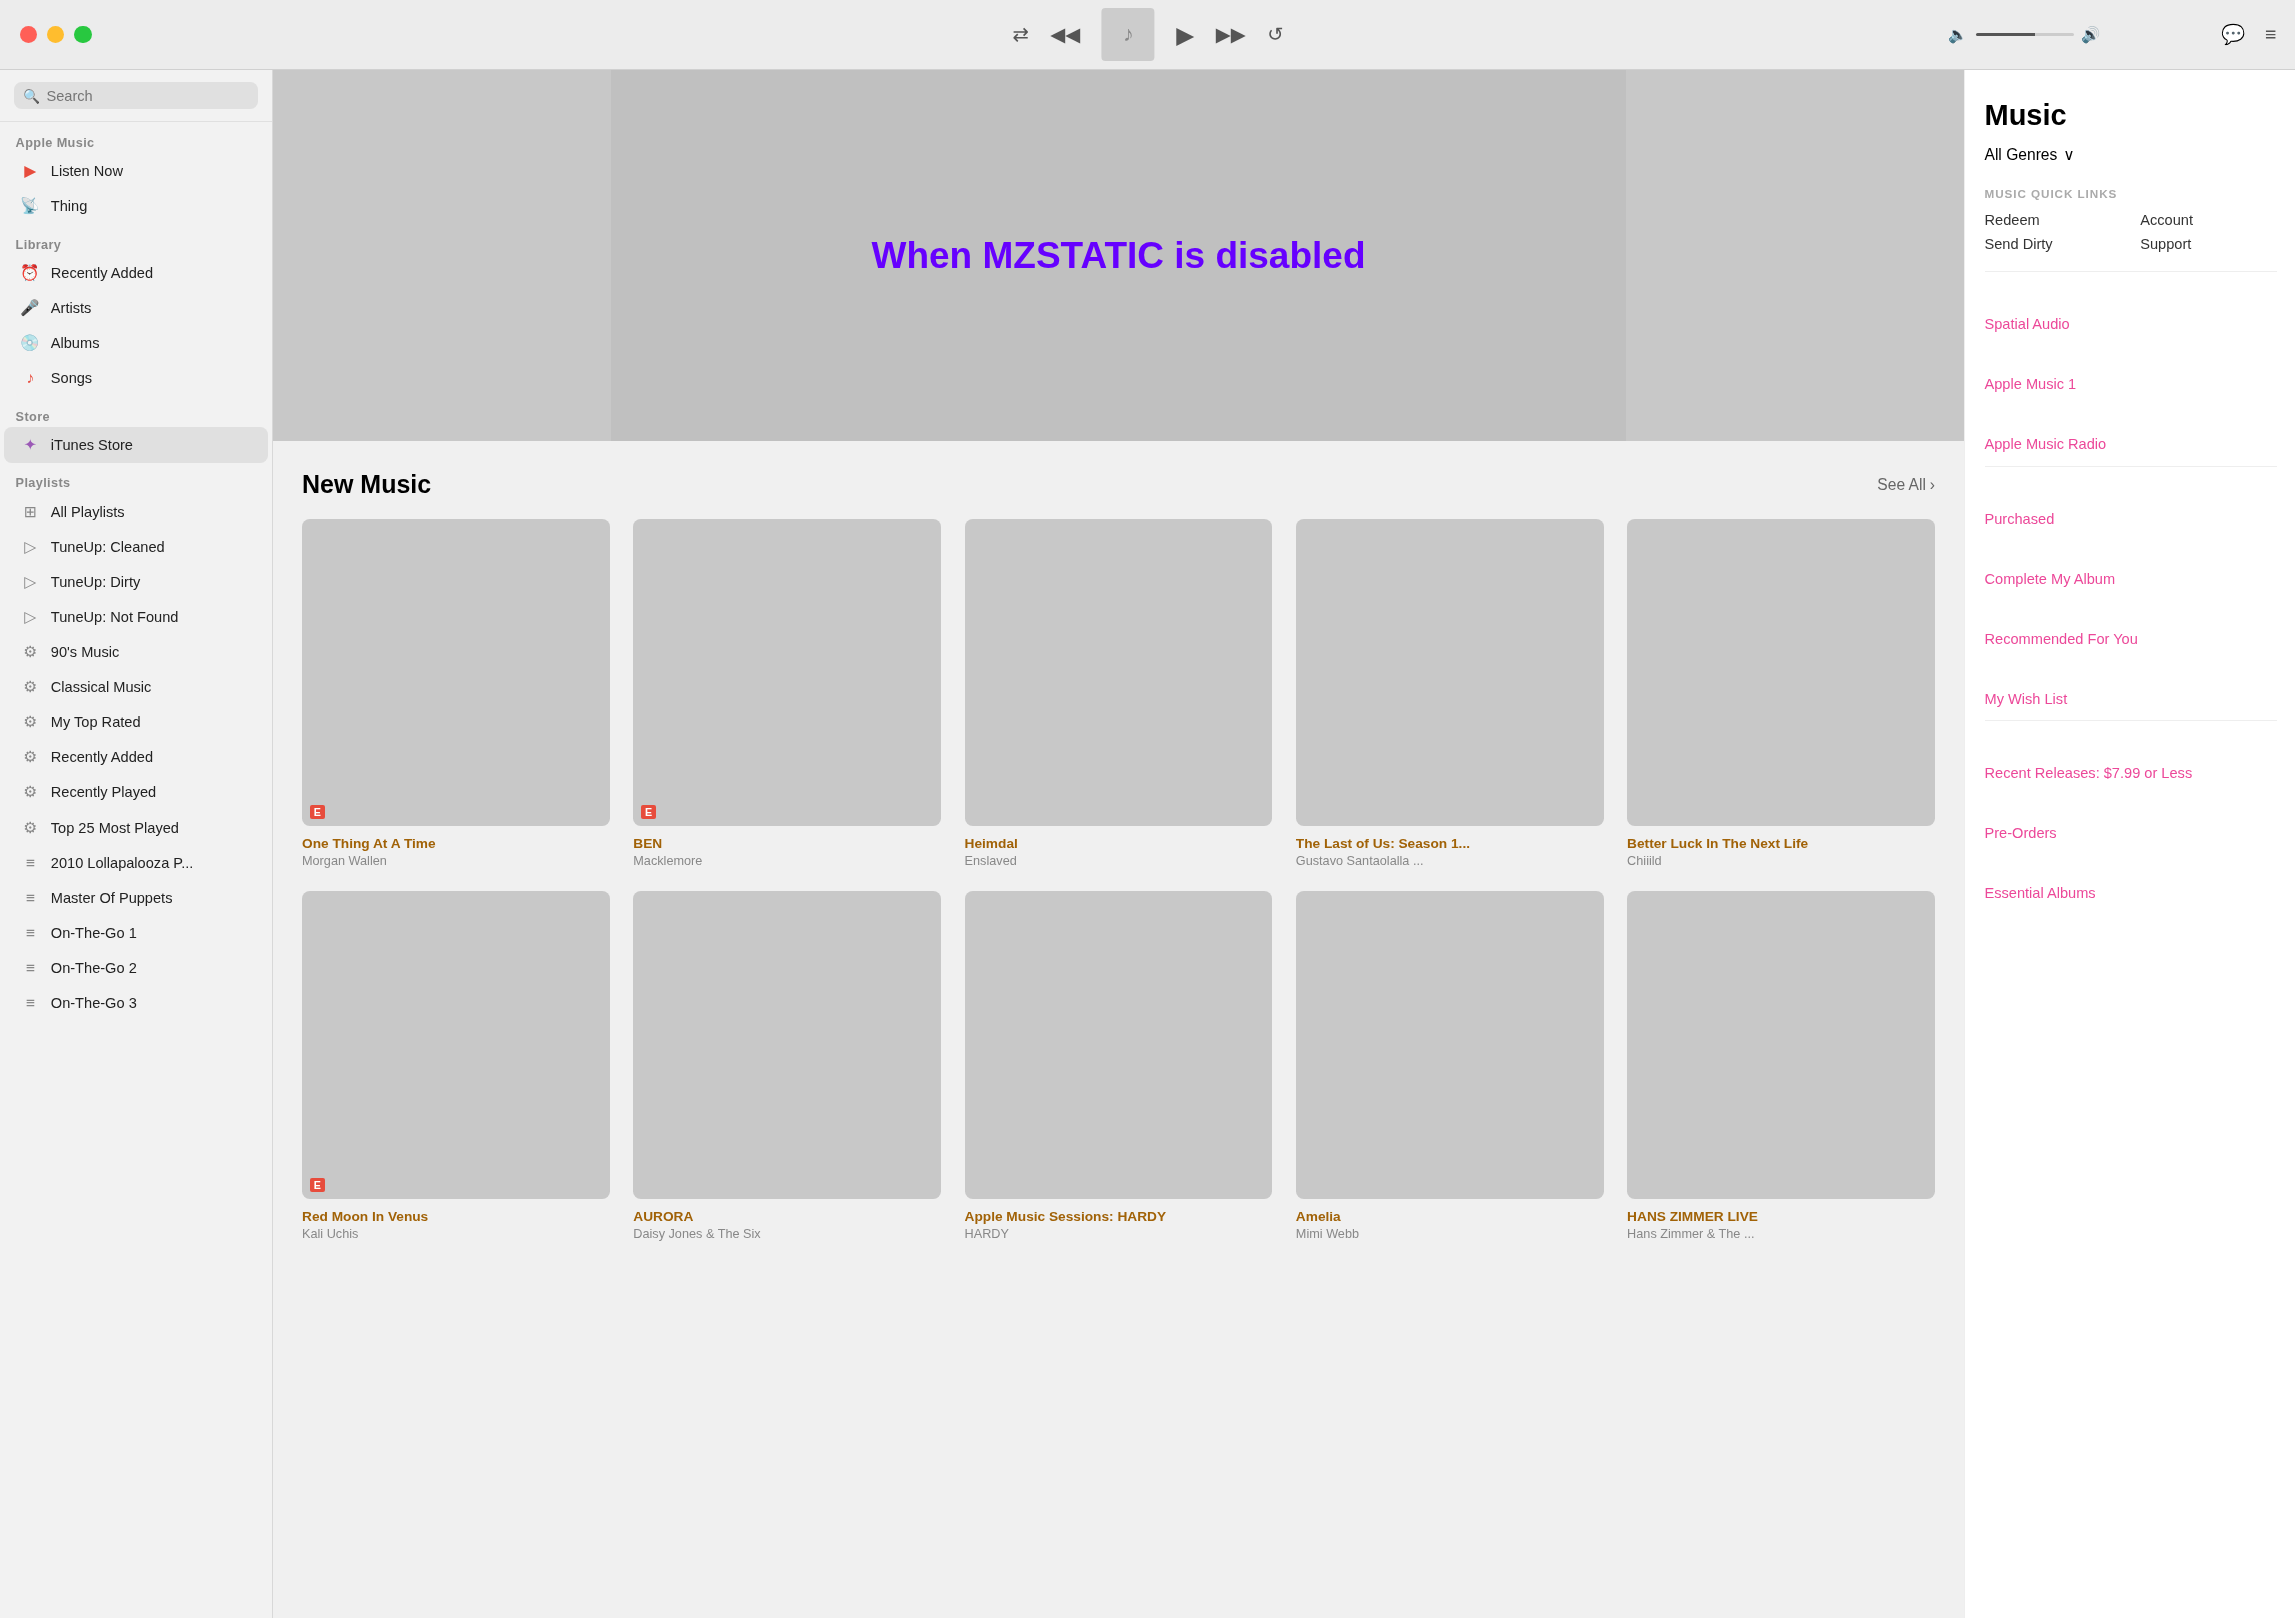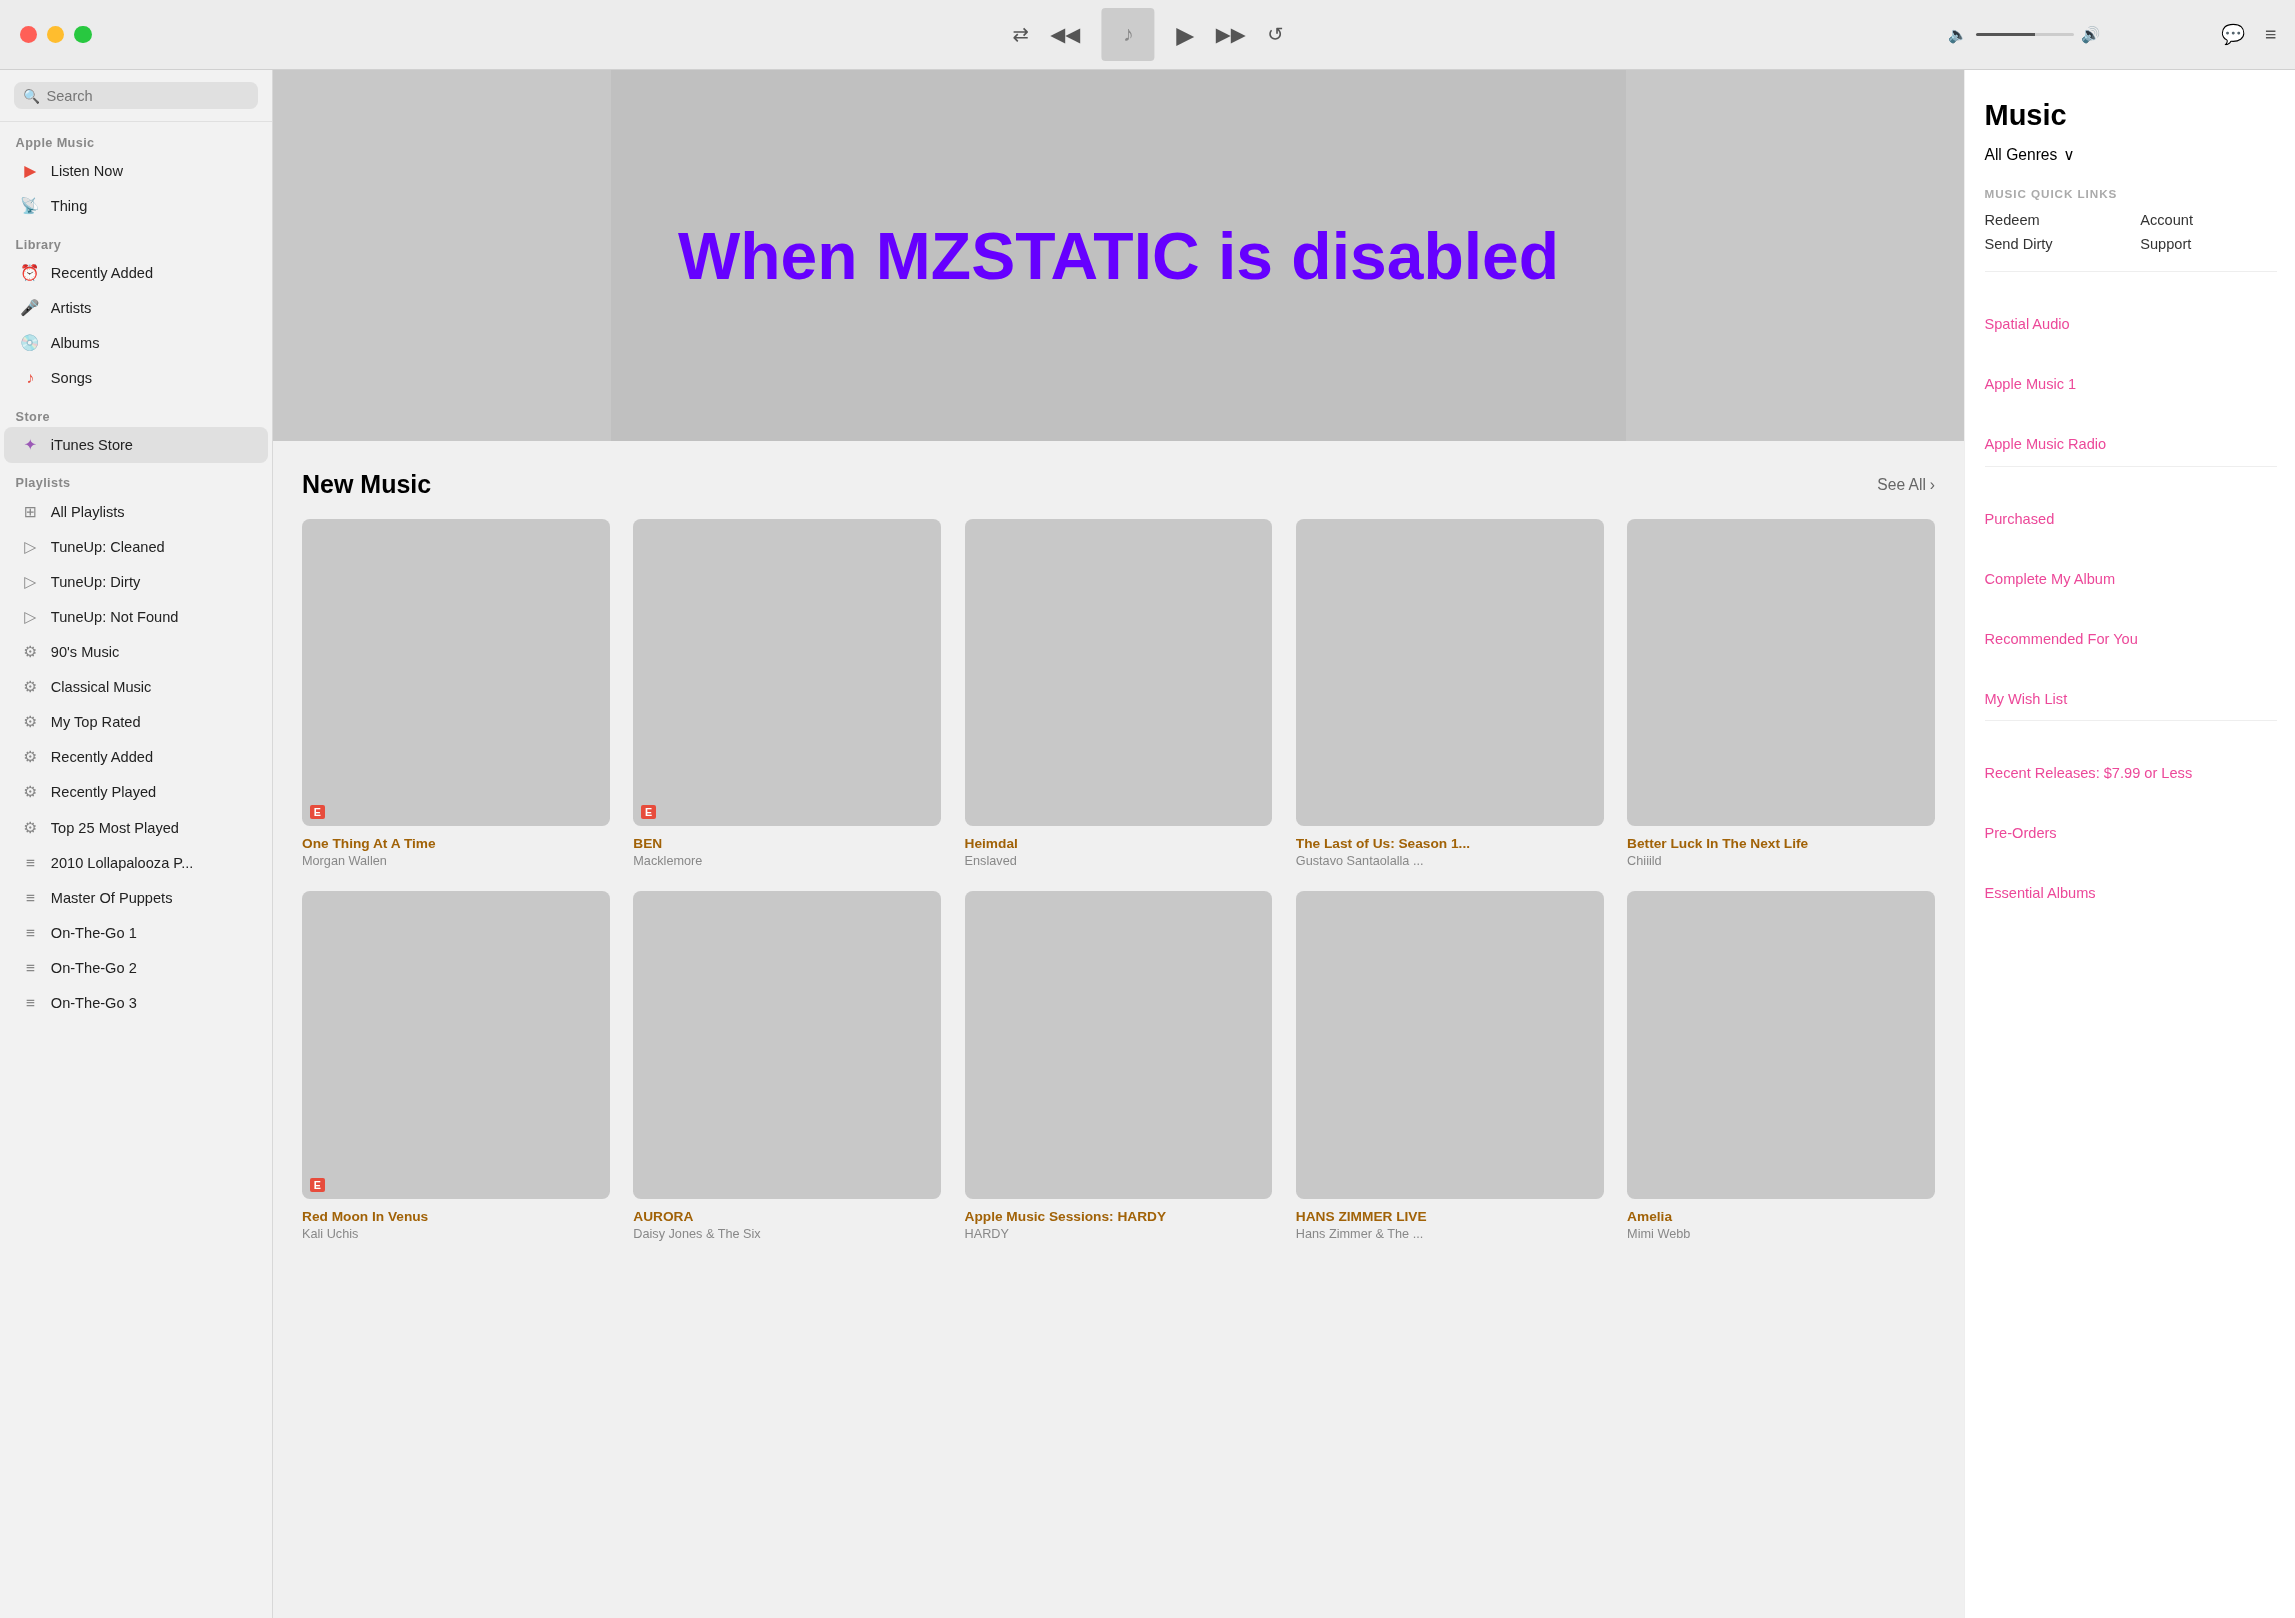--- a/index.html
+++ b/index.html
@@ -195,21 +195,21 @@
       background: #c8c8c8;
     }
     .hero-panel-main {
       flex: 3;
       background: #c0c0c0;
       display: flex;
       align-items: center;
       justify-content: center;
     }
     .hero-disabled-text {
-      font-size: 66px;
+      font-size: 37px;
       font-weight: 700;
       color: #6600ff;
       text-align: center;
     }
 
     
     .new-music-section {
       padding: 29px 29px 0 29px;
     }
     .section-header {
@@ -557,27 +557,27 @@
             <div class="music-card-title">AURORA</div>
             <div class="music-card-artist">Daisy Jones &amp; The Six</div>
           </div>
           <div class="music-card">
             <div class="music-card-thumb"></div>
             <div class="music-card-title">Apple Music Sessions: HARDY</div>
             <div class="music-card-artist">HARDY</div>
           </div>
           <div class="music-card">
             <div class="music-card-thumb"></div>
+            <div class="music-card-title">Amelia</div>
+            <div class="music-card-artist">Mimi Webb</div>
+          </div>
+          <div class="music-card">
+            <div class="music-card-thumb"></div>
             <div class="music-card-title">HANS ZIMMER LIVE</div>
             <div class="music-card-artist">Hans Zimmer &amp; The ...</div>
-          </div>
-          <div class="music-card">
-            <div class="music-card-thumb"></div>
-            <div class="music-card-title">Amelia</div>
-            <div class="music-card-artist">Mimi Webb</div>
           </div>
         </div>
       </div>
     </div>
 
     <div class="right-sidebar">
       <div class="rs-title">Music</div>
 
       <div class="genres-dropdown">
         <span>All Genres</span>

